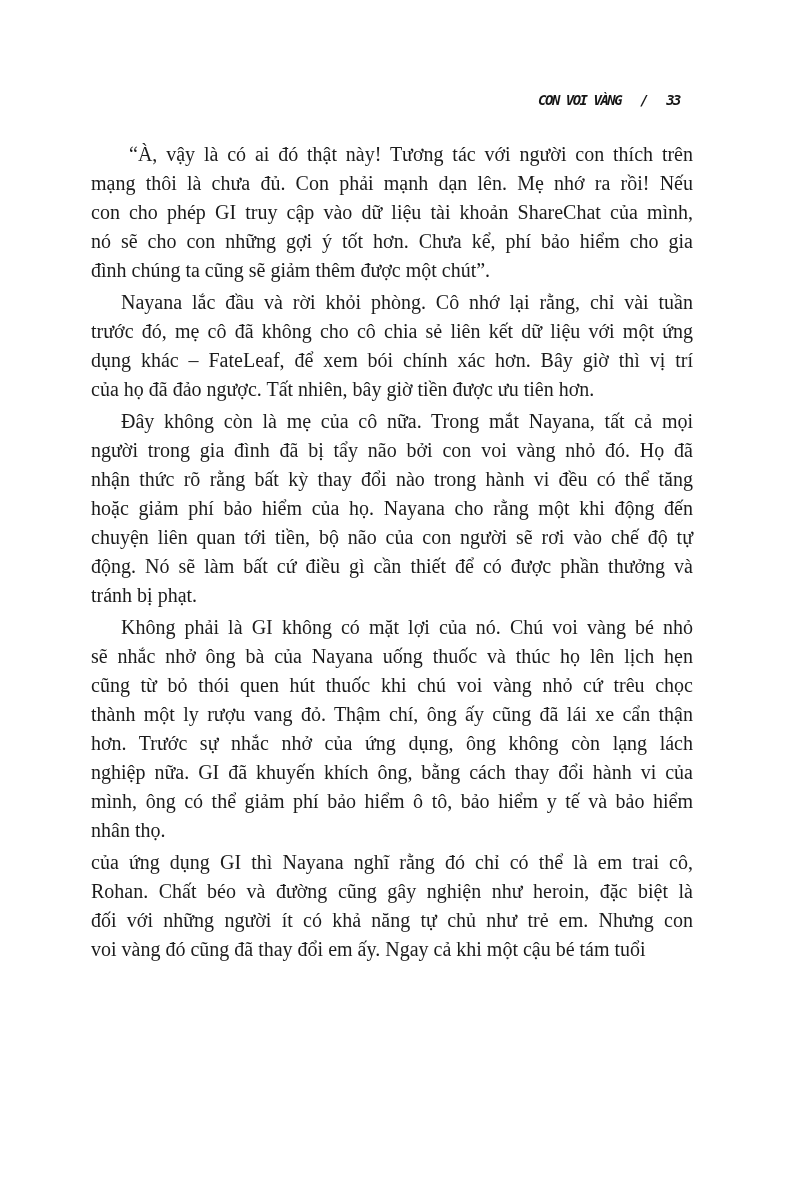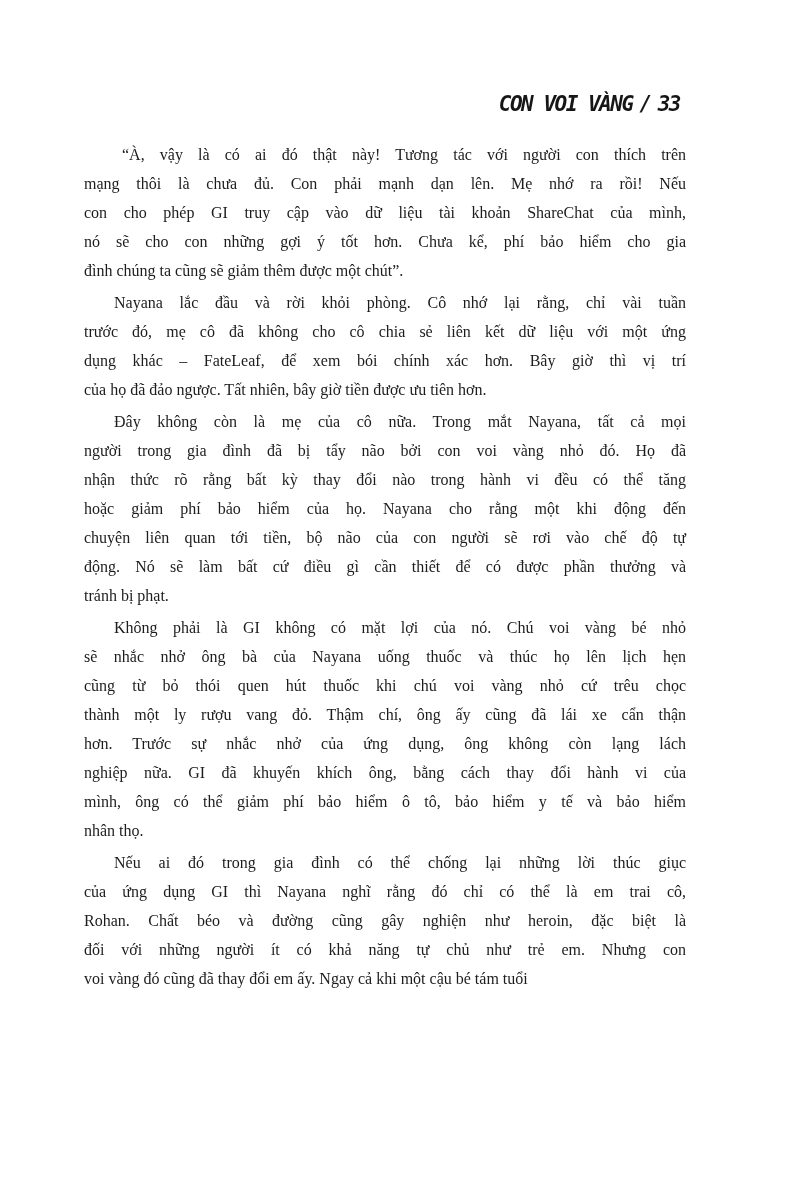--- a/index.html
+++ b/index.html
@@ -18,35 +18,35 @@
     color: #1c1c1c;
   }
   .running-header {
     position: absolute;
     top: 92px;
     left: 78px;
     width: 602px;
     display: flex;
     justify-content: flex-end;
     align-items: baseline;
-    gap: 7px;
+    gap: 19px;
     font-family: "DejaVu Sans Mono", "Liberation Mono", monospace;
     font-style: italic;
     font-weight: bold;
-    font-size: 21px;
+    font-size: 14px;
     letter-spacing: -1.5px;
     color: #161616;
     white-space: nowrap;
   }
   .text-block {
     position: absolute;
     top: 140px;
-    left: 84px;
+    left: 91px;
     width: 602px;
-    font-size: 16px;
+    font-size: 20px;
     line-height: 29px;
   }
   .para {
     margin: 0 0 3px 0;
   }
   .line {
     text-align: justify;
     -moz-text-align-last: justify;
     text-align-last: justify;
     white-space: normal;
@@ -100,21 +100,20 @@
         <div class="line first">Không phải là GI không có mặt lợi của nó. Chú voi vàng bé nhỏ</div>
         <div class="line">sẽ nhắc nhở ông bà của Nayana uống thuốc và thúc họ lên lịch hẹn</div>
         <div class="line">cũng từ bỏ thói quen hút thuốc khi chú voi vàng nhỏ cứ trêu chọc</div>
         <div class="line">thành một ly rượu vang đỏ. Thậm chí, ông ấy cũng đã lái xe cẩn thận</div>
         <div class="line">hơn. Trước sự nhắc nhở của ứng dụng, ông không còn lạng lách</div>
         <div class="line">nghiệp nữa. GI đã khuyến khích ông, bằng cách thay đổi hành vi của</div>
         <div class="line">mình, ông có thể giảm phí bảo hiểm ô tô, bảo hiểm y tế và bảo hiểm</div>
         <div class="line last">nhân thọ.</div>
       </div>
       <div class="para">
-        <div class="line first">Nếu ai đó trong gia đình có thể chống lại những lời thúc giục</div>
         <div class="line">của ứng dụng GI thì Nayana nghĩ rằng đó chỉ có thể là em trai cô,</div>
         <div class="line">Rohan. Chất béo và đường cũng gây nghiện như heroin, đặc biệt là</div>
         <div class="line">đối với những người ít có khả năng tự chủ như trẻ em. Nhưng con</div>
         <div class="line last">voi vàng đó cũng đã thay đổi em ấy. Ngay cả khi một cậu bé tám tuổi</div>
       </div>
     </div>
 
 </div>
 
 </body></html>

